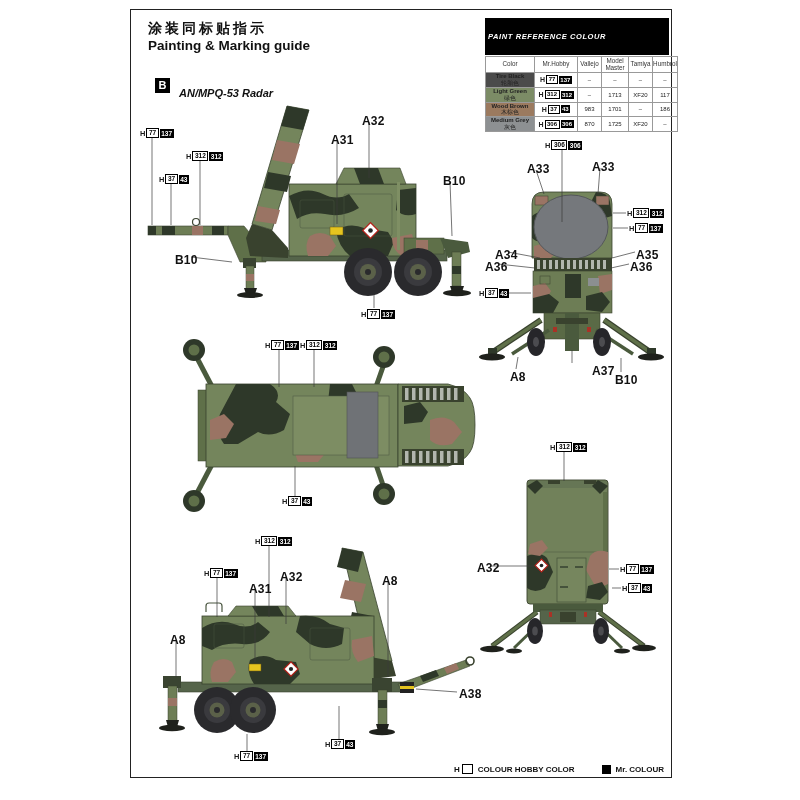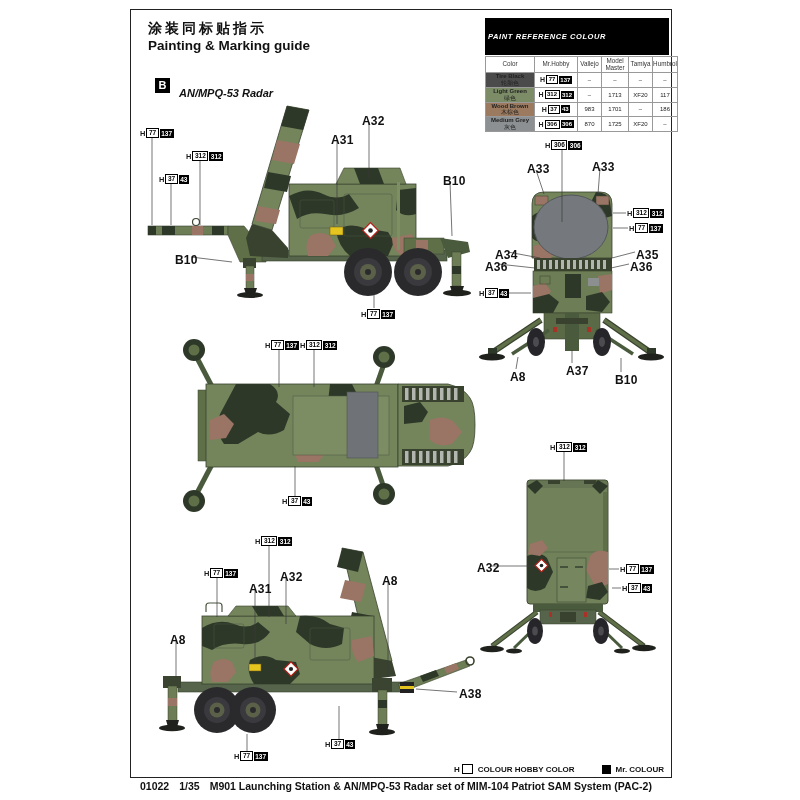--- a/index.html
+++ b/index.html
@@ -528,32 +528,29 @@
   <div class="plabel" style="left:362px;top:114px">A32</div>
   <div class="plabel" style="left:175px;top:253px">B10</div>
   <div class="plabel" style="left:443px;top:174px">B10</div>
   <div class="plabel" style="left:527px;top:162px">A33</div>
   <div class="plabel" style="left:592px;top:160px">A33</div>
   <div class="plabel" style="left:495px;top:248px">A34</div>
   <div class="plabel" style="left:636px;top:248px">A35</div>
   <div class="plabel" style="left:485px;top:260px">A36</div>
   <div class="plabel" style="left:630px;top:260px">A36</div>
   <div class="plabel" style="left:510px;top:370px">A8</div>
-  <div class="plabel" style="left:566px;top:364px">A37</div>
+  <div class="plabel" style="left:592px;top:364px">A37</div>
   <div class="plabel" style="left:615px;top:373px">B10</div>
   <div class="plabel" style="left:249px;top:582px">A31</div>
   <div class="plabel" style="left:280px;top:570px">A32</div>
   <div class="plabel" style="left:382px;top:574px">A8</div>
   <div class="plabel" style="left:170px;top:633px">A8</div>
   <div class="plabel" style="left:459px;top:687px">A38</div>
   <div class="plabel" style="left:477px;top:561px">A32</div>
 
   <div class="legend">
     <span class="hp">H</span>
       <span class="aqbox"></span>
     <span>COLOUR HOBBY COLOR</span>
     <span class="mrbox"></span>
     <span>Mr. COLOUR</span>
   </div>
-  <div class="caption">
-    <span>01022</span><span>1/35</span><span>M901 Launching Station  &amp; AN/MPQ-53 Radar set of MIM-104 Patriot SAM System (PAC-2)</span>
-  </div>
 </div>
 
 </body></html>

